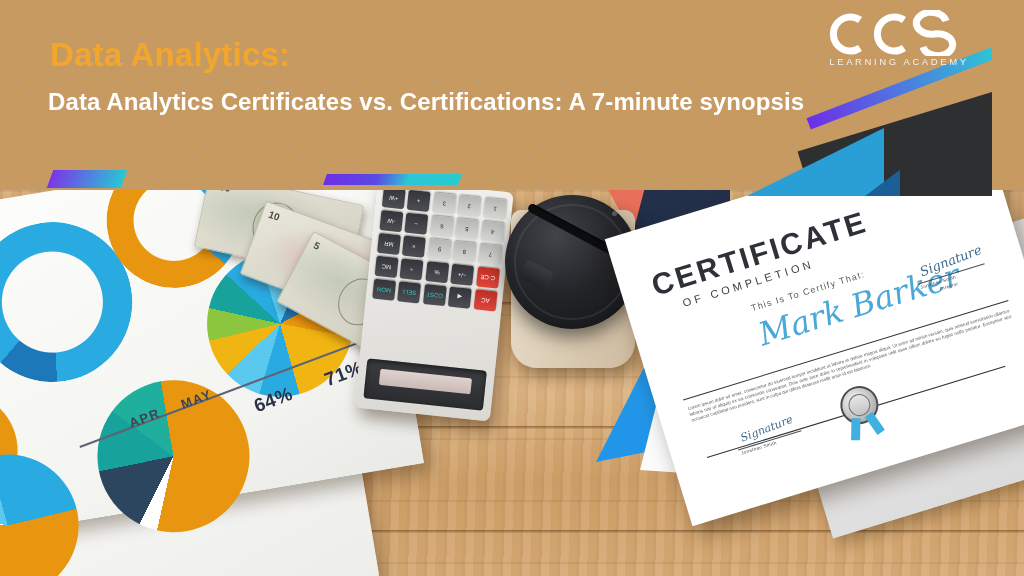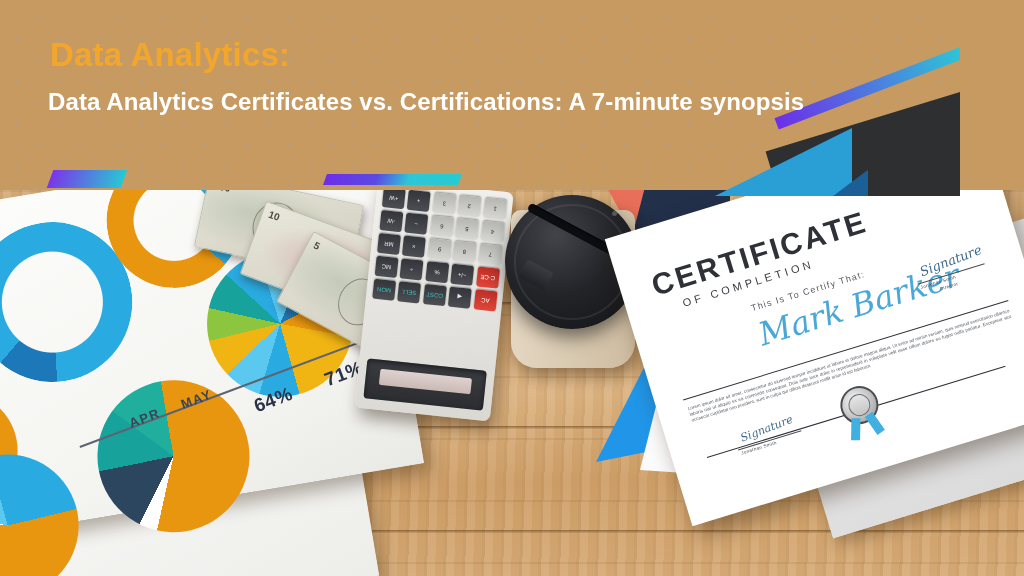--- a/index.html
+++ b/index.html
@@ -107,21 +107,21 @@
         background:linear-gradient(160deg,#ececec,#d9d9d9);transform:rotate(-17deg);
         box-shadow:4px 8px 16px rgba(40,22,4,.3);}
   .navyRect{position:absolute;left:905px;top:145px;width:88px;height:86px;
         background:linear-gradient(160deg,#2b3b6b,#1e2c52);transform:rotate(-17deg);
         box-shadow:2px 4px 8px rgba(0,0,0,.3);}
 
   
   .header{position:absolute;left:0;top:0;width:960px;height:196px;overflow:hidden;
     background:
       radial-gradient(circle, rgba(120,150,200,.22) 1.2px, rgba(0,0,0,0) 1.4px) 0 0/21px 21px,
-      linear-gradient(125deg,#0c1730 0%,#122games 0%,#132murky 0%,#132446 45%,#0e1a35 100%);}
+      linear-gradient(125deg,#0c1730 0%,#122games 0%,#132murky 0%,#132446 45%,#0e1a35 100%); padding-left: 32px;}
   .headerDots{position:absolute;inset:0;
     background-image:radial-gradient(circle, rgba(130,158,205,.25) 1.1px, rgba(0,0,0,0) 1.3px);
     background-size:21px 21px;background-position:6px 8px;}
   .title{position:absolute;left:50px;top:36px;font-size:33px;font-weight:700;color:#f2a72c;
          letter-spacing:.2px;}
   .subtitle{position:absolute;left:48px;top:88px;font-size:24px;font-weight:700;color:#ffffff;
          letter-spacing:.1px;}
   .bar1{position:absolute;left:50px;top:170px;width:74px;height:18px;
         background:linear-gradient(90deg,#7b35e8,#28c8d4);transform:skewX(-20deg);}
   .bar2{position:absolute;left:325px;top:174px;width:135px;height:11px;
@@ -298,15 +298,25 @@
     <div class="hdark"></div>
     <div class="hblue1"></div>
     <div class="hblue2"></div>
 
     <div class="title">Data Analytics:</div>
     <div class="subtitle">Data Analytics Certificates vs. Certifications: A 7-minute synopsis</div>
 
     <div class="bar1"></div>
     <div class="bar2"></div>
 
+    <div class="logo">
+      <svg width="150" height="46" viewBox="0 0 150 46">
+        <g fill="none" stroke="#ffffff" stroke-width="7" stroke-linecap="butt">
+          <path d="M36 10 A17 17 0 1 0 36 38"></path>
+          <path d="M80 10 A17 17 0 1 0 80 38"></path>
+          <path d="M122 11 A15 11 0 1 0 110 24 A15 11 0 1 1 99 37"></path>
+        </g>
+      </svg>
+      <div class="logoTxt">LEARNING ACADEMY</div>
+    </div>
   </div>
 
 </div>
 
 </body></html>

